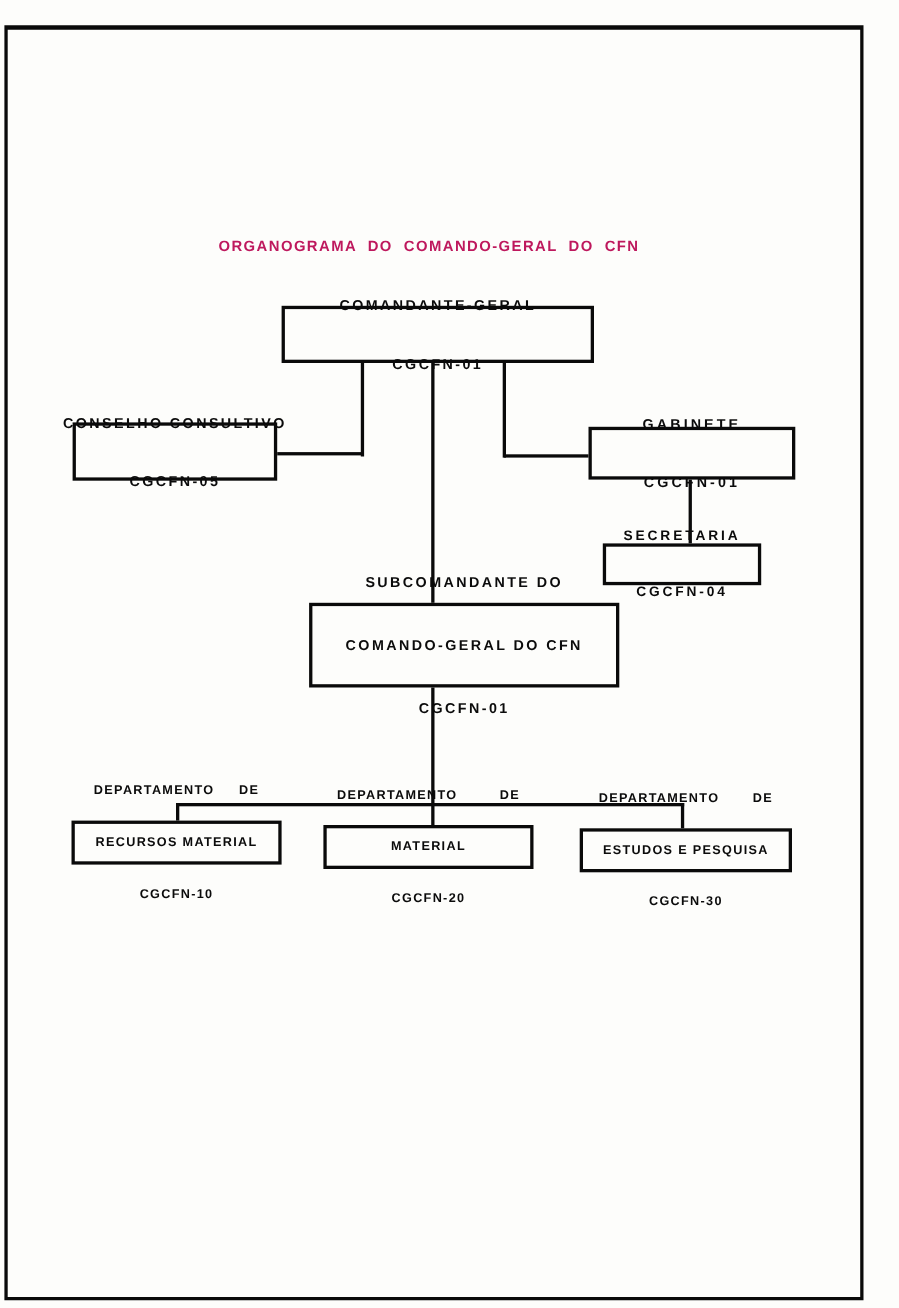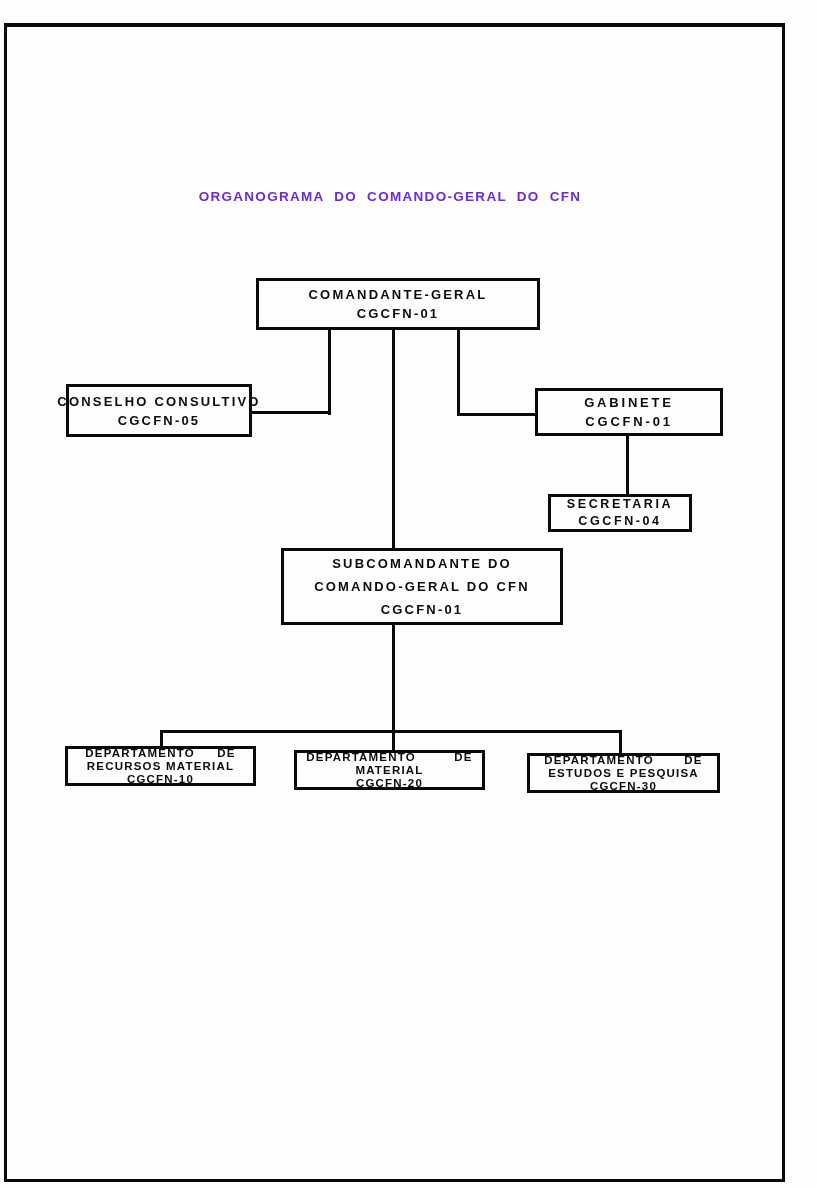--- a/index.html
+++ b/index.html
@@ -25,45 +25,46 @@
     width: 781px;
     height: 1159px;
     box-sizing: border-box;
     border: 3px solid #0a0a0a;
     border-top-width: 4px;
     background: transparent;
   }
   .title {
     position: absolute;
     left: 170px;
-    top: 189px;
+    top: 216px;
     width: 440px;
     text-align: center;
     font-size: 13.5px;
     font-weight: bold;
     letter-spacing: 1.3px;
     word-spacing: 5px;
-    color: #6d28d9;
+    color: #be185d;
   }
   
   .node {
     position: absolute;
     box-sizing: border-box;
     border: 3px solid #0a0a0a;
     background: #fdfdfb;
     display: flex;
     flex-direction: column;
     align-items: center;
     justify-content: center;
     text-align: center;
     font-weight: bold;
     font-size: 13px;
     letter-spacing: 2.2px;
     line-height: 19px;
     z-index: 2;
+    gap: 34px;
   }
   .node span { display: block; white-space: nowrap; }
   .comandante    { left: 256px; top: 278px; width: 284px; height: 52px; }
   .conselho      { left: 66px;  top: 384px; width: 186px; height: 53px; }
   .gabinete      { left: 535px; top: 388px; width: 188px; height: 48px; letter-spacing: 2.8px; align-items: center; }
   .secretaria    { left: 548px; top: 494px; width: 144px; height: 38px; font-size: 12.5px; line-height: 17px; letter-spacing: 2.6px; }
   .subcomandante { left: 253px; top: 548px; width: 282px; height: 77px; line-height: 23px; margin-left: 28px; }
   .dept {
     font-size: 11.5px;
     line-height: 13px;

